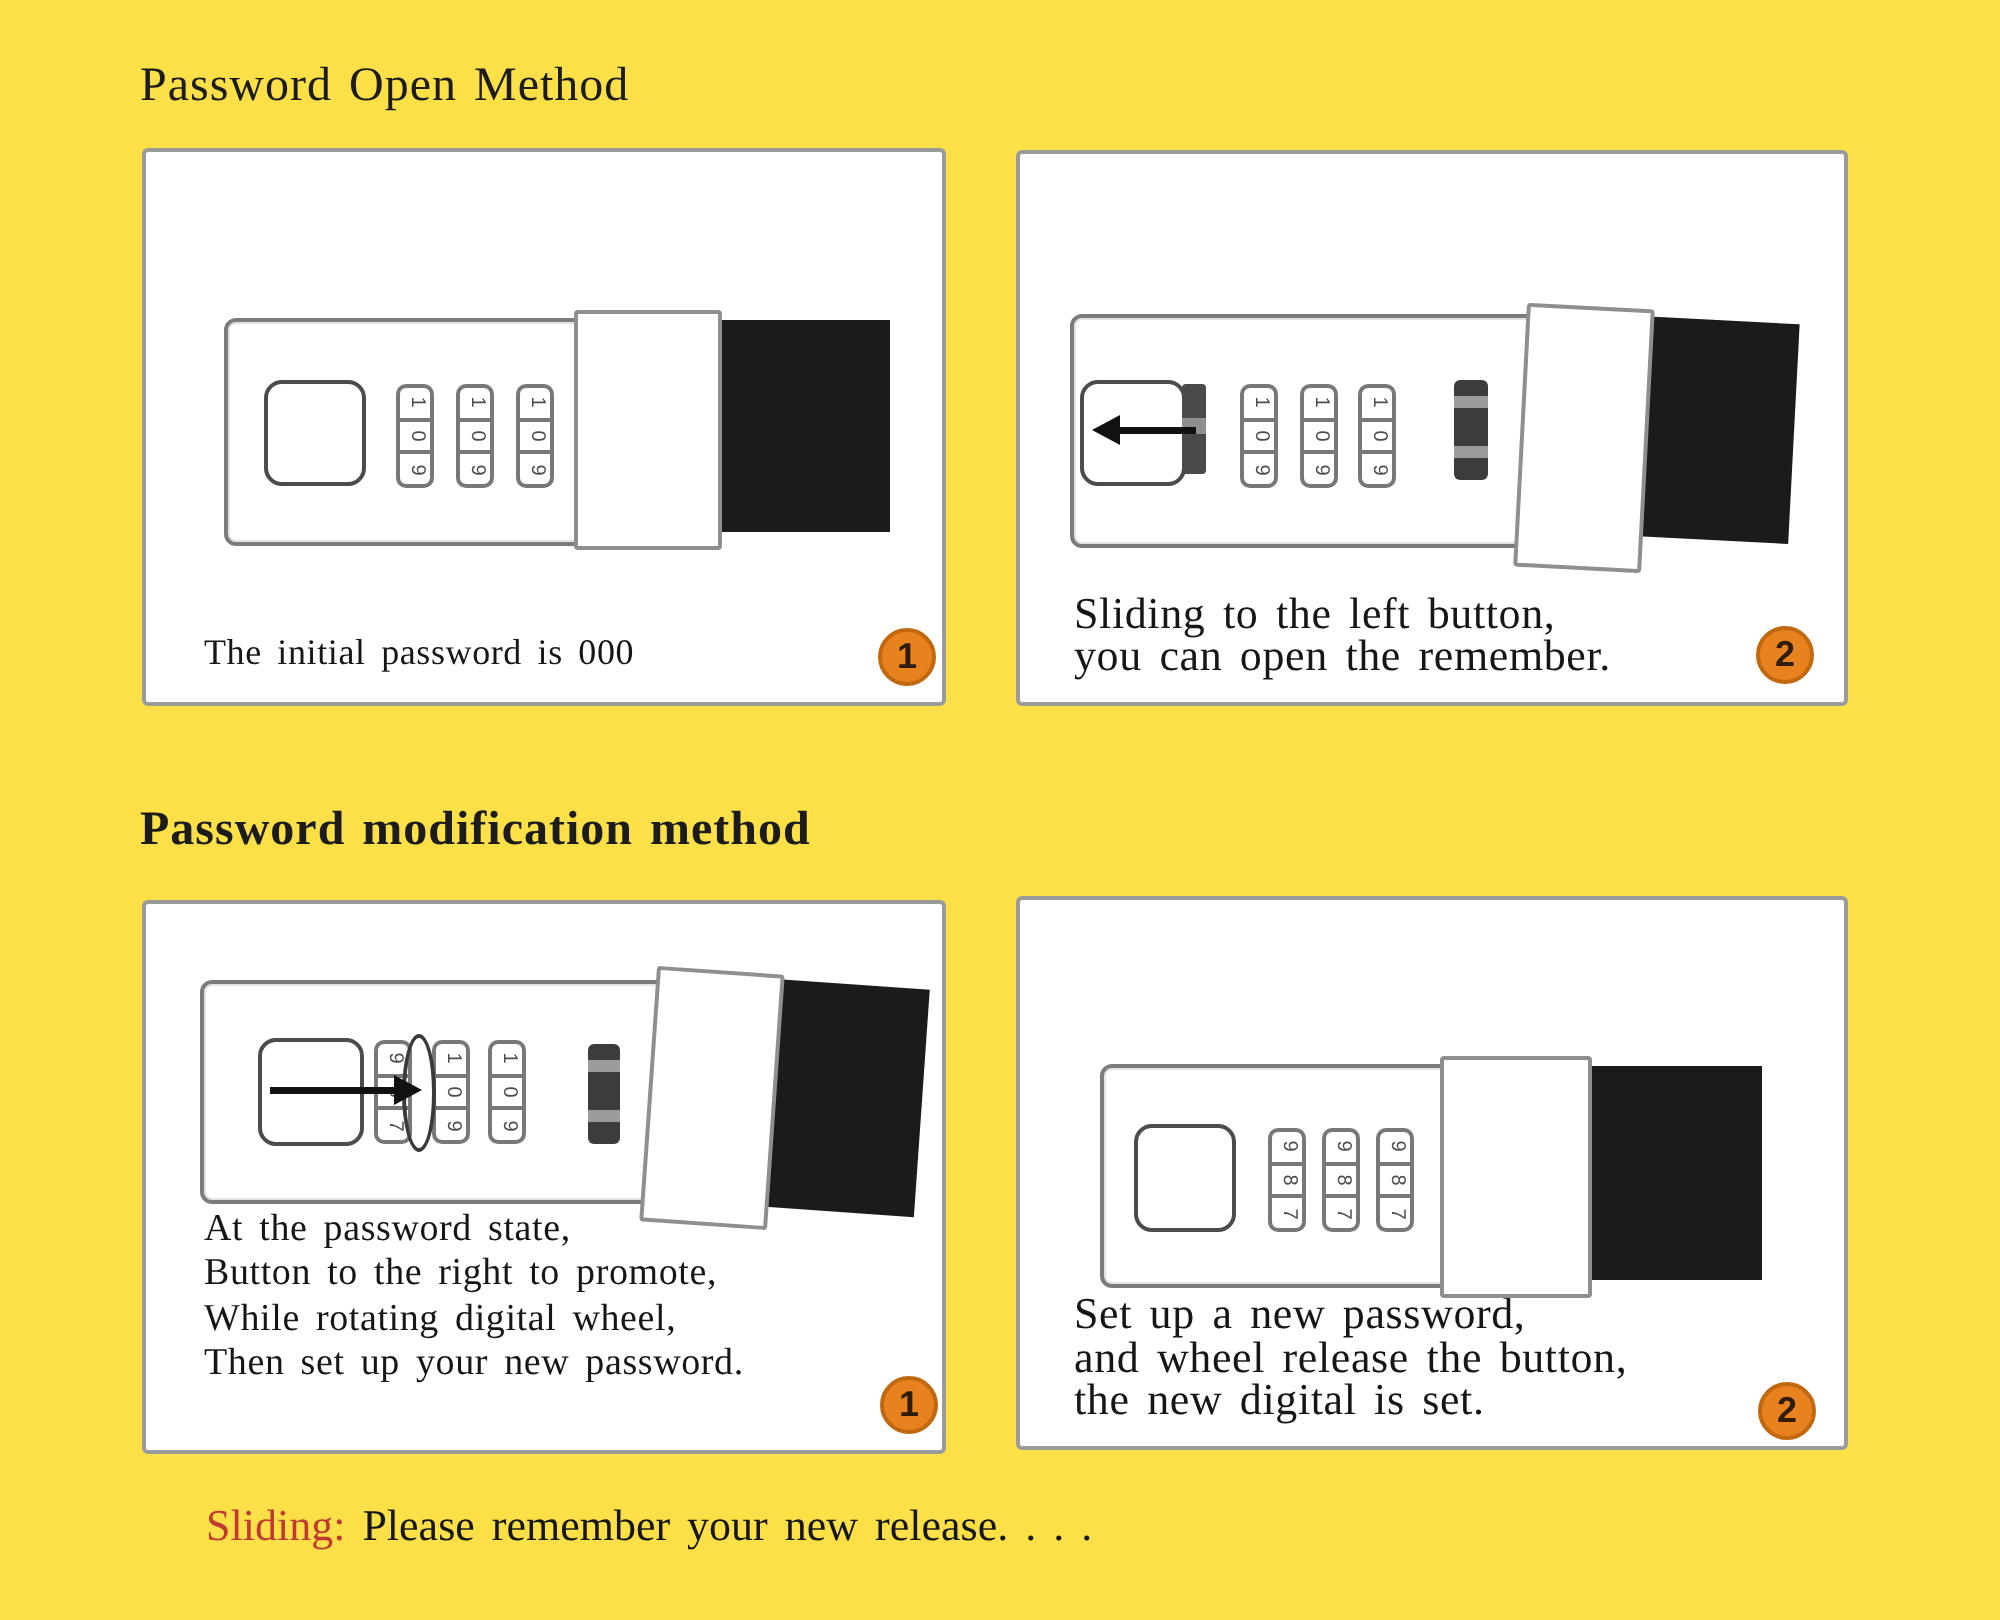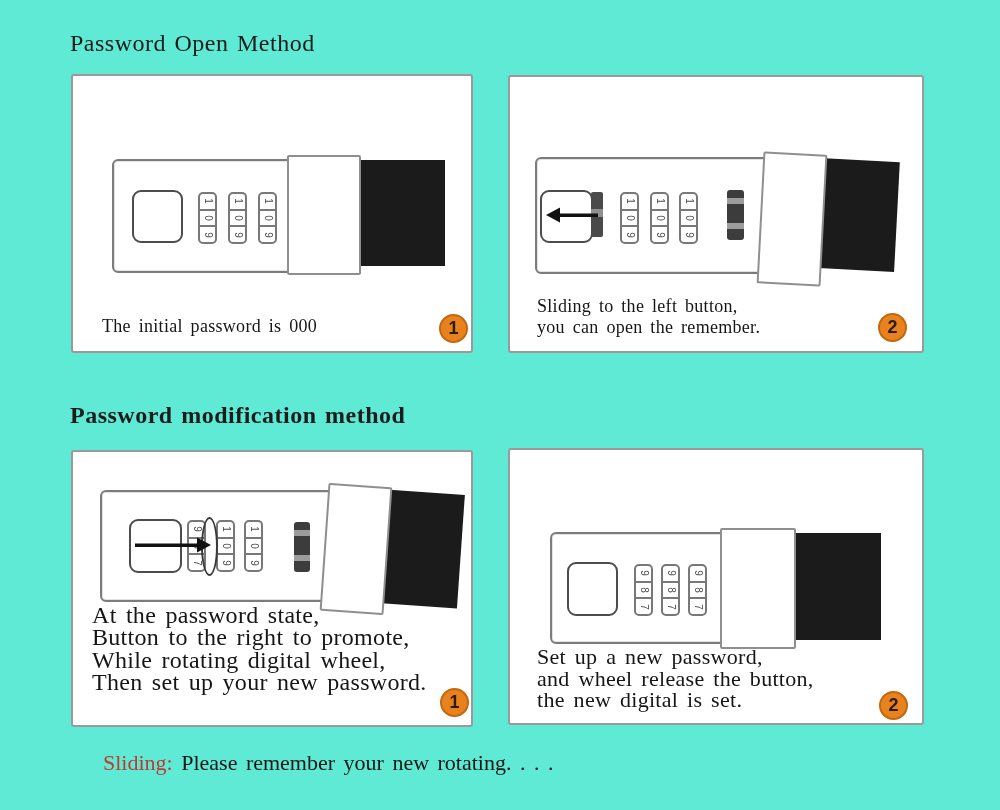--- a/index.html
+++ b/index.html
@@ -1,17 +1,17 @@
 <!DOCTYPE html>
 <html><head>
 <meta charset="utf-8">
 <style>
   html,body { margin:0; padding:0; background:#ffffff; }
   .page {
-    position:relative; width:1000px; height:810px; background:#5eead4;
+    position:relative; width:1000px; height:810px; background:#fde047;
     font-family:"Liberation Serif", serif; color:#1d1d1d; overflow:hidden;
   }
   .section-title {
     position:absolute; font-size:24px; letter-spacing:0.5px; word-spacing:2px; color:#1c1c1c;
   }
   .panel {
     position:absolute; background:#ffffff; border:2px solid #9a9a9a; border-radius:3px;
   }
   
   .lock-body   { position:absolute; background:#fff; border:2px solid #7c7c7c; border-radius:6px; box-shadow: inset 0 0 0 1px #e2e2e2; z-index:1; }
@@ -146,21 +146,21 @@
           </div>
         <div class="cell">
             <span>0</span>
           </div>
         <div class="cell">
             <span>9</span>
           </div>
       </div>
       <div class="latch-bar" style="left:217px; top:113px;"></div>
     </div>
-    <div class="caption" style="left:27px; top:219px; font-size:18px; line-height:21px;">
+    <div class="caption" style="left:27px; top:219px; font-size:22px; line-height:21px;">
       <div>Sliding to the left button,</div>
       <div>you can open the remember.</div>
     </div>
     <div class="step-badge" style="left:368px; top:236px;">
       <span>2</span>
     </div>
   </div>
 
   <div class="section-title" style="left:70px; top:402px;font-weight:bold;">Password modification method</div>
 
@@ -203,21 +203,21 @@
           </div>
         <div class="cell">
             <span>0</span>
           </div>
         <div class="cell">
             <span>9</span>
           </div>
       </div>
       <div class="latch-bar" style="left:221px; top:70px; width:16px;"></div>
     </div>
-    <div class="caption" style="left:19px; top:152px; font-size:24px; line-height:22.4px;">
+    <div class="caption" style="left:29px; top:152px; font-size:19px; line-height:22.4px;">
       <div>At the password state,</div>
       <div>Button to the right to promote,</div>
       <div>While rotating digital wheel,</div>
       <div>Then set up your new password.</div>
     </div>
     <div class="step-badge" style="left:367px; top:236px;">
       <span>1</span>
     </div>
   </div>
 
@@ -266,16 +266,16 @@
       <div>and wheel release the button,</div>
       <div>the new digital is set.</div>
     </div>
     <div class="step-badge" style="left:369px; top:241px;">
       <span>2</span>
     </div>
   </div>
 
   <div class="reminder">
     <span class="red">Sliding:</span>
-    <span class="black">Please remember your new rotating. . . .</span>
+    <span class="black">Please remember your new release. . . .</span>
   </div>
 
 </div>
 
 </body></html>

